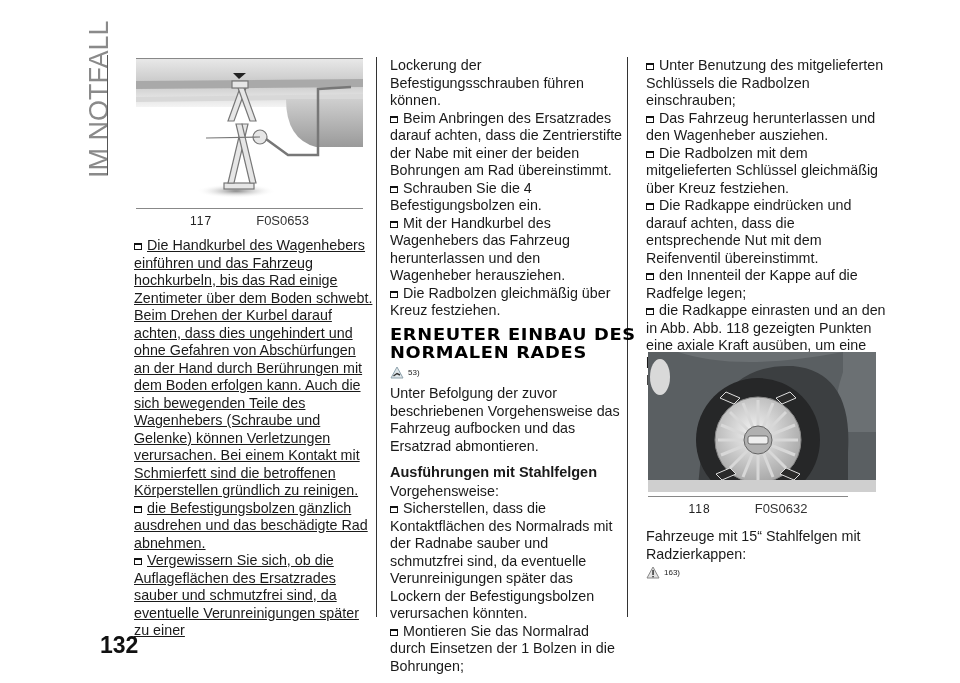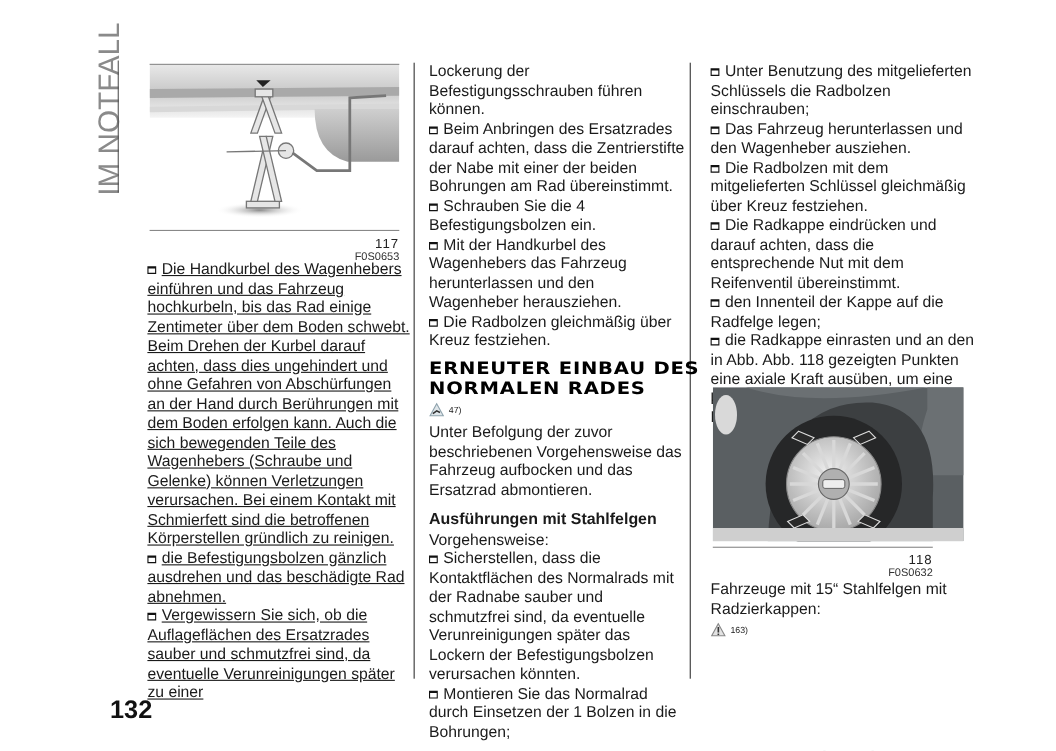--- a/index.html
+++ b/index.html
@@ -18,23 +18,23 @@
   .side-rule { position: absolute; left: 107px; top: 55px; width: 1px; height: 120px; background: #555; }
   .col-line { position: absolute; width: 1px; background: #333; }
   .col { position: absolute; font-size: 14.3px; line-height: 17.5px; }
   .col p { margin: 0; }
   .bullet {
     display: inline-block; width: 8px; height: 7px; border: 1.6px solid #111; border-top-width: 2.6px;
     margin-right: 5px; vertical-align: 0px; box-sizing: border-box;
   }
   .fig { position: absolute; }
   .fig-top-rule { height: 1px; background: #888; }
-  .fig-caption { display: flex; justify-content: center; align-items: flex-end; font-size: 11px; margin-top: 4px; flex-direction: column; }
+  .fig-caption { display: flex; justify-content: center; align-items: flex-end; font-size: 11px; margin-top: 4px; }
   .fig-num { font-size: 12px; color: #222; letter-spacing: 1px; }
-  .fig-code { font-size: 10px; color: #333; margin-left: 44px; }
+  .fig-code { font-size: 13px; color: #333; margin-left: 44px; }
   h2.section {
     font-family: "DejaVu Sans", sans-serif; font-weight: 900; font-size: 15.5px; line-height: 18px;
     margin: 6px 0 2px 0; letter-spacing: 0.6px; color: #000; transform: scaleX(1.15); transform-origin: left;
   }
   h3.sub { font-weight: bold; font-size: 14.5px; margin: 9px 0 1px 0; }
   .warn { display: flex; align-items: center; gap: 4px; font-size: 8px; margin: 1px 0 4px 0; }
   .warn-icon { width: 14px; height: 13px; }
   .page-num { position: absolute; left: 100px; top: 632px; font-size: 23px; font-weight: bold; color: #111; text-align: right; }
   .watermark { position: absolute; left: 640px; top: 679px; font-size: 24px; color: #bdbdbd; letter-spacing: 0px; }
 </style>
@@ -106,21 +106,21 @@
   <p><span class="bullet"></span><span>Die Radbolzen gleichmäßig über Kreuz festziehen.</span></p>
   <h2 class="section">
     <span>ERNEUTER EINBAU DES</span><br>
     <span>NORMALEN RADES</span>
   </h2>
   <div class="warn">
     <svg class="warn-icon" viewBox="0 0 14 13">
       <polygon points="7,1 13,12 1,12" fill="#dfe6ea" stroke="#8fa3ad" stroke-width="1"></polygon>
       <path d="M3.5 10 L7 7.5 L10 9" stroke="#333" stroke-width="1.4" fill="none"></path>
     </svg>
-    <span>47)</span>
+    <span>53)</span>
   </div>
   <p><span>Unter Befolgung der zuvor beschriebenen Vorgehensweise das Fahrzeug aufbocken und das Ersatzrad abmontieren.</span></p>
   <h3 class="sub">Ausführungen mit Stahlfelgen</h3>
   <p><span>Vorgehensweise:</span></p>
   <p><span class="bullet"></span><span>Sicherstellen, dass die Kontaktflächen des Normalrads mit der Radnabe sauber und schmutzfrei sind, da eventuelle Verunreinigungen später das Lockern der Befestigungsbolzen verursachen könnten.</span></p>
   <p><span class="bullet"></span><span>Montieren Sie das Normalrad durch Einsetzen der 1 Bolzen in die Bohrungen;</span></p>
 </div>
 
 <div class="col" style="left:646px; top:57px; width:240px;">
   <p><span class="bullet"></span><span>Unter Benutzung des mitgelieferten Schlüssels die Radbolzen einschrauben;</span></p>

